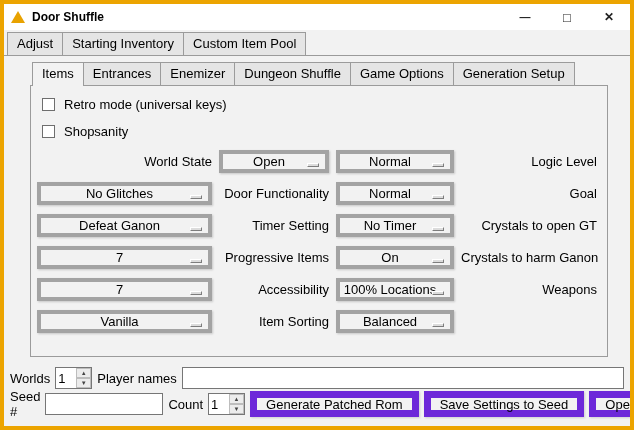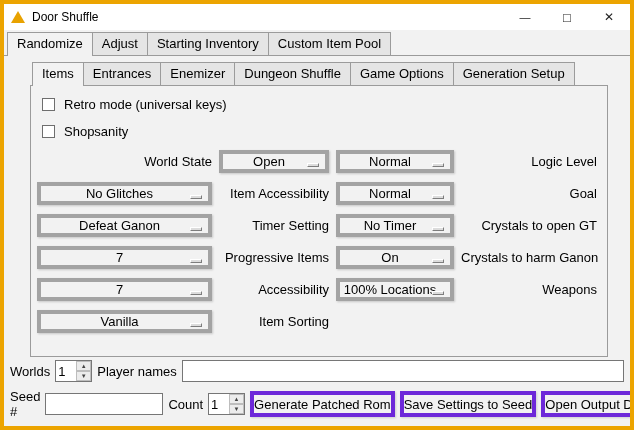--- a/index.html
+++ b/index.html
@@ -3,21 +3,21 @@
 <meta charset="utf-8">
 <style>
   * { margin:0; padding:0; box-sizing:border-box; }
   html,body { width:634px; height:430px; }
   body { font-family:"Liberation Sans", sans-serif; font-size:13px; color:#000; }
 
   .window { width:634px; height:430px; background:#eca400; padding:4px; }
   .win-inner { width:100%; height:100%; background:#f2f2f2; display:flex; flex-direction:column; overflow:hidden; }
 
   
-  .titlebar { height:26px; background:#ffffff; display:flex; align-items:center; padding-left:7px; flex:none; }
+  .titlebar { height:26px; background:#ffffff; display:flex; align-items:center; padding-left:7px; flex:none;font-weight:bold; }
   .app-icon { width:0; height:0; border-left:7px solid transparent; border-right:7px solid transparent;
               border-bottom:12px solid #e8a200; margin-right:7px; }
   .title-text { font-size:12px; }
   .win-btns { margin-left:auto; display:flex; height:100%; }
   .win-btn { width:42px; height:100%; display:flex; align-items:center; justify-content:center;
              font-size:11px; color:#222; cursor:default; }
   .win-btn.max { font-size:13px; }
   .win-btn.close { font-size:12px; }
 
   
@@ -42,31 +42,31 @@
   .lbl { text-align:right; white-space:nowrap; }
   .opt { height:23px; position:relative; display:flex; align-items:center; justify-content:center;
          background:#f2f2f2; border:4px solid #a3a3a3; box-shadow:1px 1px 2px rgba(0,0,0,.18);
          cursor:default; white-space:nowrap; }
   .opt .opt-text { padding-right:10px; }
   .opt .ind { position:absolute; right:6px; top:9px; width:12px; height:4px; background:#dcdcdc;
               border-top:1px solid #ffffff; border-left:1px solid #ffffff;
               border-right:1px solid #7d7d7d; border-bottom:1px solid #7d7d7d; }
 
   
-  .footer { margin-top:auto; padding:0 6px 7px 6px; display:flex; flex-direction:column; gap:7px; flex:none; }
+  .footer { margin-top:auto; padding:0 6px 7px 6px; display:flex; flex-direction:column; flex:none; }
   .frow { display:flex; align-items:center; gap:5px; }
   .entry { height:22px; border:1px solid #767676; background:#fff; font:13px "Liberation Sans", sans-serif;
            padding:0 3px; outline:none; }
   .spin { display:flex; height:22px; border:1px solid #767676; background:#fff; }
   .spin input { width:20px; height:100%; border:none; font:13px "Liberation Sans", sans-serif;
                 padding:0 2px; outline:none; }
   .arrows { width:15px; display:flex; flex-direction:column; }
   .arrow { flex:1; display:flex; align-items:center; justify-content:center; font-size:6px;
            line-height:6px; color:#444; background:#ececec; border:1px solid #bdbdbd; }
-  .btn { height:26px; padding:0 0; background:#f2f2f2; border:4px solid #6d28d9; font-size:13px;
+  .btn { height:26px; padding:0 9px; background:#f2f2f2; border:7px solid #6d28d9; font-size:13px;
          display:flex; align-items:center; white-space:nowrap; box-shadow:1px 1px 2px rgba(0,0,0,.15);
          cursor:default; }
   .push-right { margin-left:auto; }
   .pn-entry { flex:1; }
   .seed-entry { width:118px; }
 </style>
 </head>
 <body>
 
 <div class="window">
@@ -76,21 +76,20 @@
       <div class="app-icon"></div>
       <div class="title-text">Door Shuffle</div>
       <div class="win-btns">
         <div class="win-btn">—</div>
         <div class="win-btn max">□</div>
         <div class="win-btn close">✕</div>
       </div>
     </div>
 
     <div class="tabs tabs1">
-      <div class="tab sel">Randomize</div>
       <div class="tab">Adjust</div>
       <div class="tab">Starting Inventory</div>
       <div class="tab">Custom Item Pool</div>
     </div>
 
     <div class="tabs tabs2">
       <div class="tab sel">Items</div>
       <div class="tab">Entrances</div>
       <div class="tab">Enemizer</div>
       <div class="tab">Dungeon Shuffle</div>
@@ -119,21 +118,21 @@
         <div class="opt">
           <span class="opt-text">Normal</span>
           <span class="ind"></span>
         </div>
 
         <div class="lbl">Logic Level</div>
         <div class="opt">
           <span class="opt-text">No Glitches</span>
           <span class="ind"></span>
         </div>
-        <div class="lbl">Item Accessibility</div>
+        <div class="lbl">Door Functionality</div>
         <div class="opt">
           <span class="opt-text">Normal</span>
           <span class="ind"></span>
         </div>
 
         <div class="lbl">Goal</div>
         <div class="opt">
           <span class="opt-text">Defeat Ganon</span>
           <span class="ind"></span>
         </div>
@@ -164,20 +163,24 @@
           <span class="opt-text">100% Locations</span>
           <span class="ind"></span>
         </div>
 
         <div class="lbl">Weapons</div>
         <div class="opt">
           <span class="opt-text">Vanilla</span>
           <span class="ind"></span>
         </div>
         <div class="lbl">Item Sorting</div>
+        <div class="opt">
+          <span class="opt-text">Balanced</span>
+          <span class="ind"></span>
+        </div>
       </div>
     </div>
 
     <div class="footer">
       <div class="frow">
         <span>Worlds</span>
         <span class="spin">
           <input value="1" style="">
           <span class="arrows">
             <span class="arrow">▲</span>

